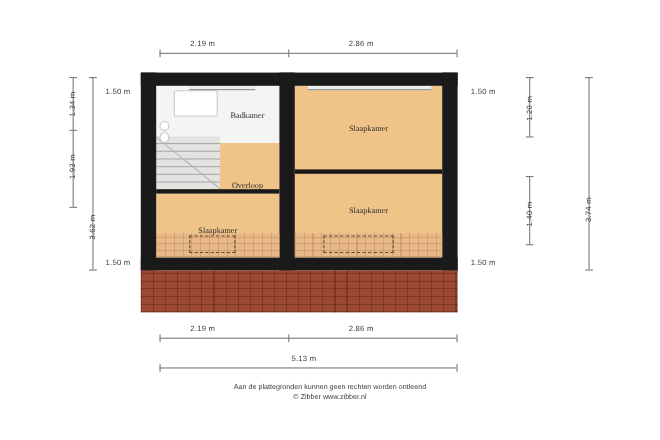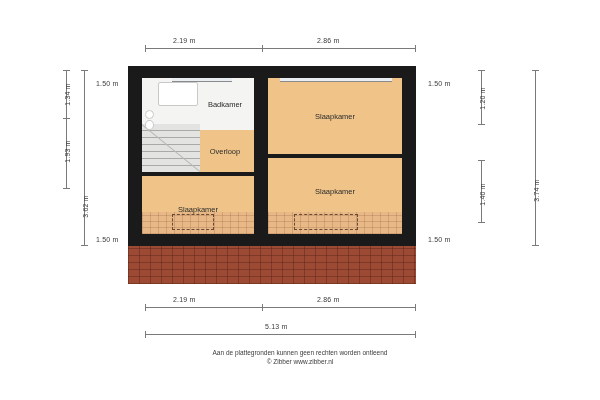--- a/index.html
+++ b/index.html
@@ -52,20 +52,21 @@
     background: #7a7a7a;
   }
 
   
   #plan {
     position: absolute;
     left: 128px;
     top: 66px;
     width: 256px;
     height: 200px;
+    font-family: Liberation Serif, serif;
   }
   .wall {
     position: absolute;
     background: #1a1a1a;
   }
   .room {
     position: absolute;
     background: #f0c489;
   }
   .room-white {
@@ -232,21 +233,21 @@
     <div class="roofband" style="left:0; top:180px; width:288px; height:38px;"></div>
 
     <div class="roofhatch-light" style="left:14px; top:146px; width:112px; height:22px; opacity:0.85;"></div>
     <div class="roofhatch-light" style="left:140px; top:146px; width:134px; height:22px; opacity:0.85;"></div>
 
     <div class="dashbox" style="left:44px; top:148px; width:40px; height:14px;"></div>
     <div class="dashbox" style="left:166px; top:148px; width:62px; height:14px;"></div>
 
     <div class="room-label" style="left:62px; top:34px; width:70px;">Badkamer</div>
     <div class="room-label" style="left:172px; top:46px; width:70px;">Slaapkamer</div>
-    <div class="room-label" style="left:62px; top:81px; width:70px;">Overloop</div>
+    <div class="room-label" style="left:62px; top:98px; width:70px;">Overloop</div>
     <div class="room-label" style="left:172px; top:121px; width:70px;">Slaapkamer</div>
     <div class="room-label" style="left:35px; top:139px; width:70px;">Slaapkamer</div>
   </div>
 
   <div class="abs dimline-h" style="left:145px; top:307px; width:117px;"></div>
   <div class="abs tick-v" style="left:145px; top:304px;"></div>
   <div class="abs tick-v" style="left:262px; top:304px;"></div>
   <div class="abs dim" style="left:173px; top:296px;">2.19 m</div>
 
   <div class="abs dimline-h" style="left:262px; top:307px; width:153px;"></div>

